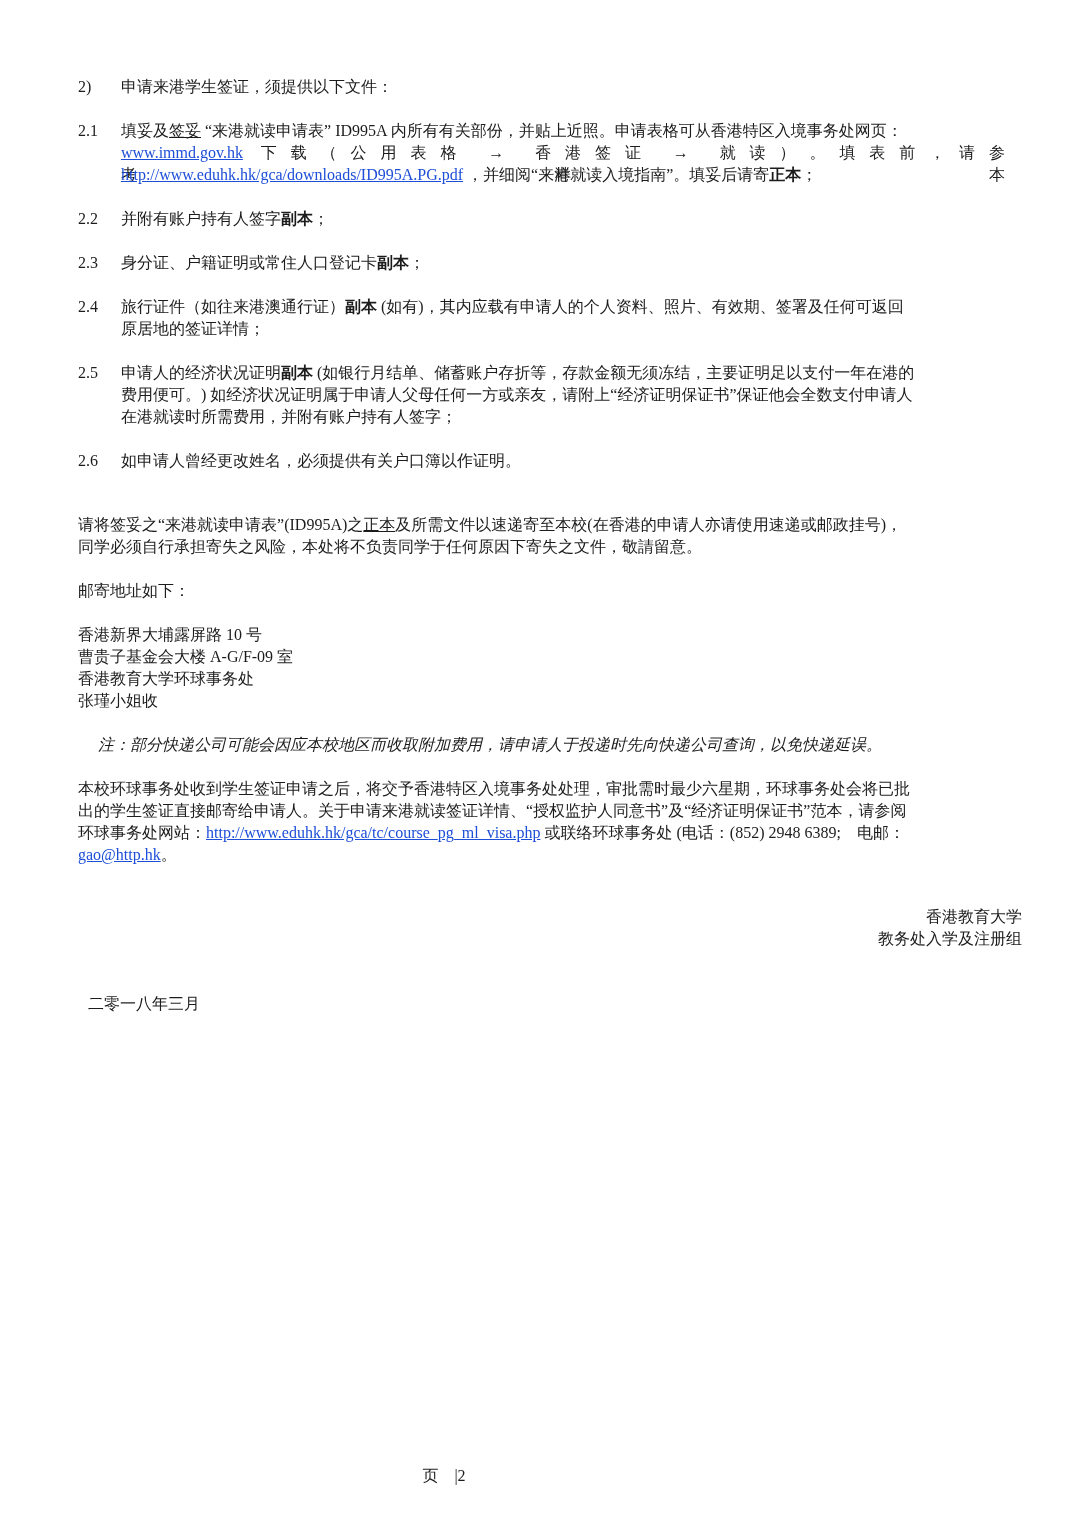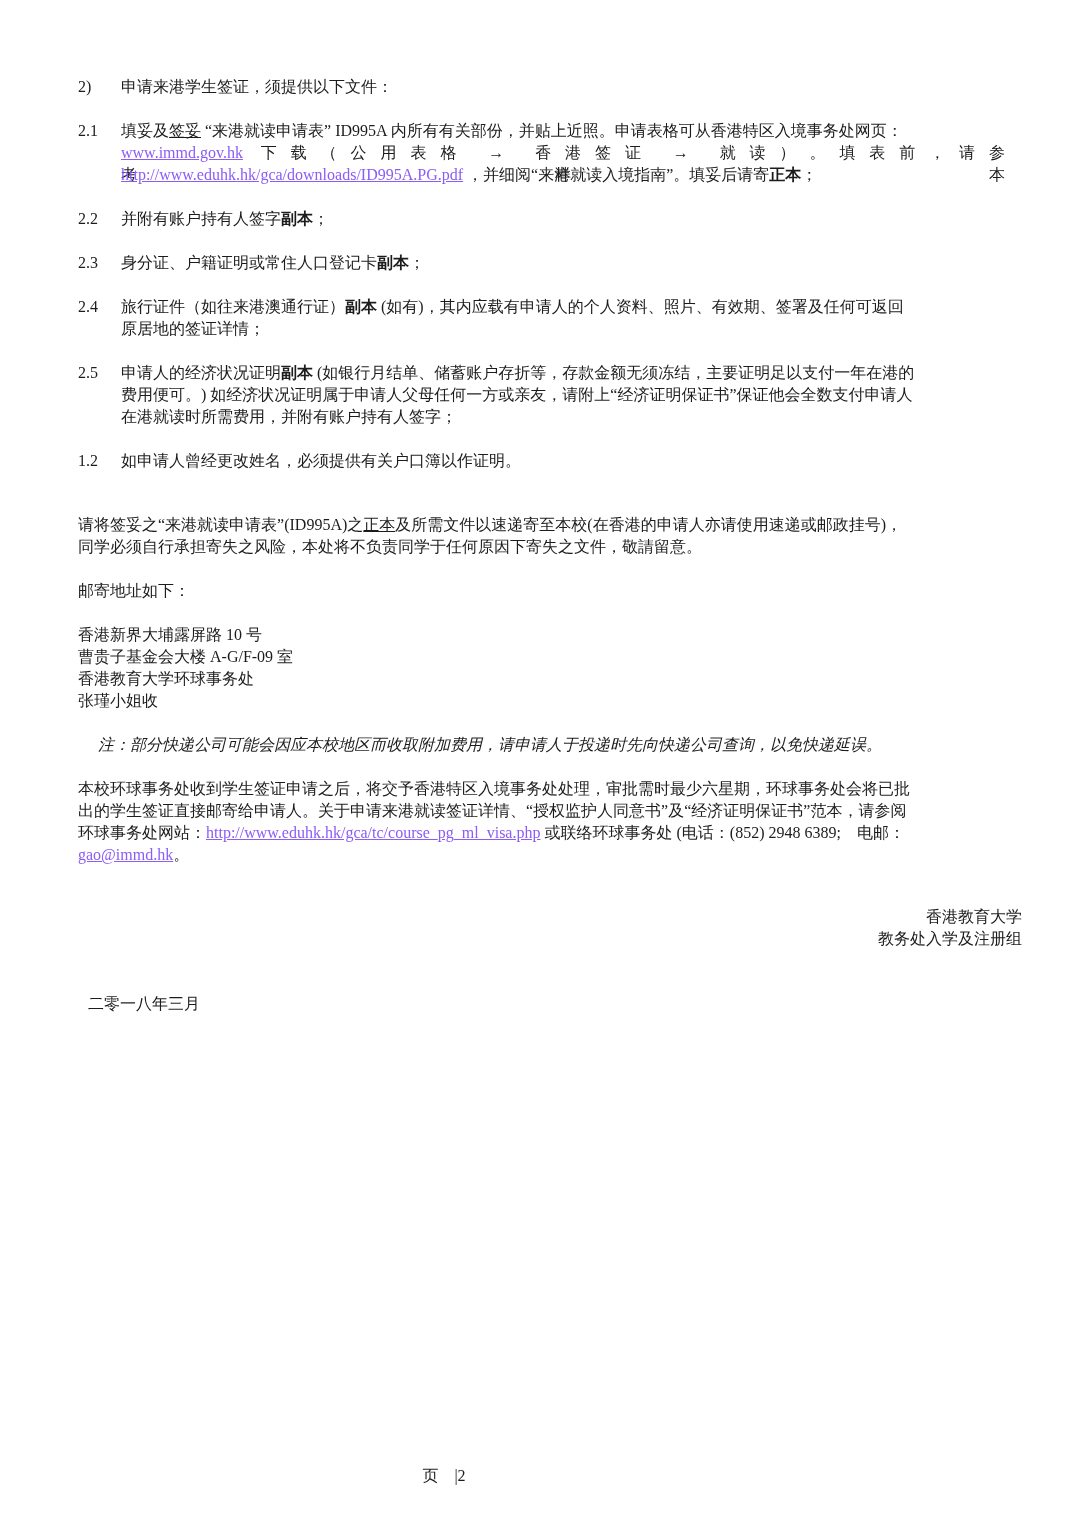--- a/index.html
+++ b/index.html
@@ -6,21 +6,21 @@
     body {
       width: 1080px; height: 1527px; position: relative; overflow: hidden;
       font-family: "Liberation Serif", "DejaVu Serif", serif;
       color: #1c1c1c; font-size: 16px;
     }
     .page { position: absolute; left: 0; top: 0; width: 1080px; height: 1527px; }
     .num { position: absolute; left: 78px; line-height: 22px; }
     .body-text { position: absolute; left: 121px; width: 897px; line-height: 22px; }
     .full { position: absolute; left: 78px; width: 940px; line-height: 22px; }
     .justify-all { text-align: justify; text-align-last: justify; }
-    a, .link { color: #8b5cf6; text-decoration: underline; }
+    a, .link { color: #1d4ed8; text-decoration: underline; }
     .u { text-decoration: underline; margin-top: 24px; }
     b { font-weight: bold; }
     .italic { font-style: italic; }
     .right { position: absolute; right: 58px; text-align: right; line-height: 22px; }
     .footer { position: absolute; top: 1465px; left: 0; width: 888px; text-align: center; line-height: 22px; }
   </style>
 </head>
 <body>
 
 <div class="page">
@@ -55,21 +55,21 @@
   </div>
   <div class="body-text" style="top:318px;">原居地的签证详情；</div>
 
   <div class="num" style="top:362px;">2.5</div>
   <div class="body-text" style="top:362px; white-space:nowrap;">
     <span>申请人的经济状况证明</span><b>副本</b><span> (如银行月结单、储蓄账户存折等，存款金额无须冻结，主要证明足以支付一年在港的</span>
   </div>
   <div class="body-text" style="top:384px; white-space:nowrap;">费用便可。) 如经济状况证明属于申请人父母任何一方或亲友，请附上“经济证明保证书”保证他会全数支付申请人</div>
   <div class="body-text" style="top:406px;">在港就读时所需费用，并附有账户持有人签字；</div>
 
-  <div class="num" style="top:450px;">1.2</div>
+  <div class="num" style="top:450px;">2.6</div>
   <div class="body-text" style="top:450px;">如申请人曾经更改姓名，必须提供有关户口簿以作证明。</div>
 
   <div class="full" style="top:514px; white-space:nowrap;">
     <span>请将签妥之“来港就读申请表”(ID995A)之</span><span class="u">正本</span><span>及所需文件以速递寄至本校(在香港的申请人亦请使用速递或邮政挂号)，</span>
   </div>
   <div class="full" style="top:536px;">同学必须自行承担寄失之风险，本处将不负责同学于任何原因下寄失之文件，敬請留意。</div>
 
   <div class="full" style="top:580px;">邮寄地址如下：</div>
   <div class="full" style="top:624px;">香港新界大埔露屏路 10 号</div>
   <div class="full" style="top:646px;">曹贵子基金会大楼 A-G/F-09 室</div>
@@ -77,21 +77,21 @@
   <div class="full" style="top:690px;">张瑾小姐收</div>
 
   <div class="full italic" style="top:734px; white-space:nowrap;margin-left:20px;">注：部分快递公司可能会因应本校地区而收取附加费用，请申请人于投递时先向快递公司查询，以免快递延误。</div>
 
   <div class="full" style="top:778px; white-space:nowrap;">本校环球事务处收到学生签证申请之后，将交予香港特区入境事务处处理，审批需时最少六星期，环球事务处会将已批</div>
   <div class="full" style="top:800px; white-space:nowrap;">出的学生签证直接邮寄给申请人。关于申请来港就读签证详情、“授权监护人同意书”及“经济证明保证书”范本，请参阅</div>
   <div class="full" style="top:822px; white-space:nowrap;">
     <span>环球事务处网站：</span><a class="link">http://www.eduhk.hk/gca/tc/course_pg_ml_visa.php</a><span> 或联络环球事务处 (电话：(852) 2948 6389;　电邮：</span>
   </div>
   <div class="full" style="top:844px;">
-    <a class="link">gao@immd.hk</a><span>。</span>
+    <a class="link">gao@http.hk</a><span>。</span>
   </div>
 
   <div class="right" style="top:906px;">香港教育大学</div>
   <div class="right" style="top:928px;">教务处入学及注册组</div>
 
   <div class="full" style="top:993px;margin-left:10px;">二零一八年三月</div>
 
   <div class="footer">
     <span>页</span>
     <span style="margin-left:12px;">|</span><span>2</span>

